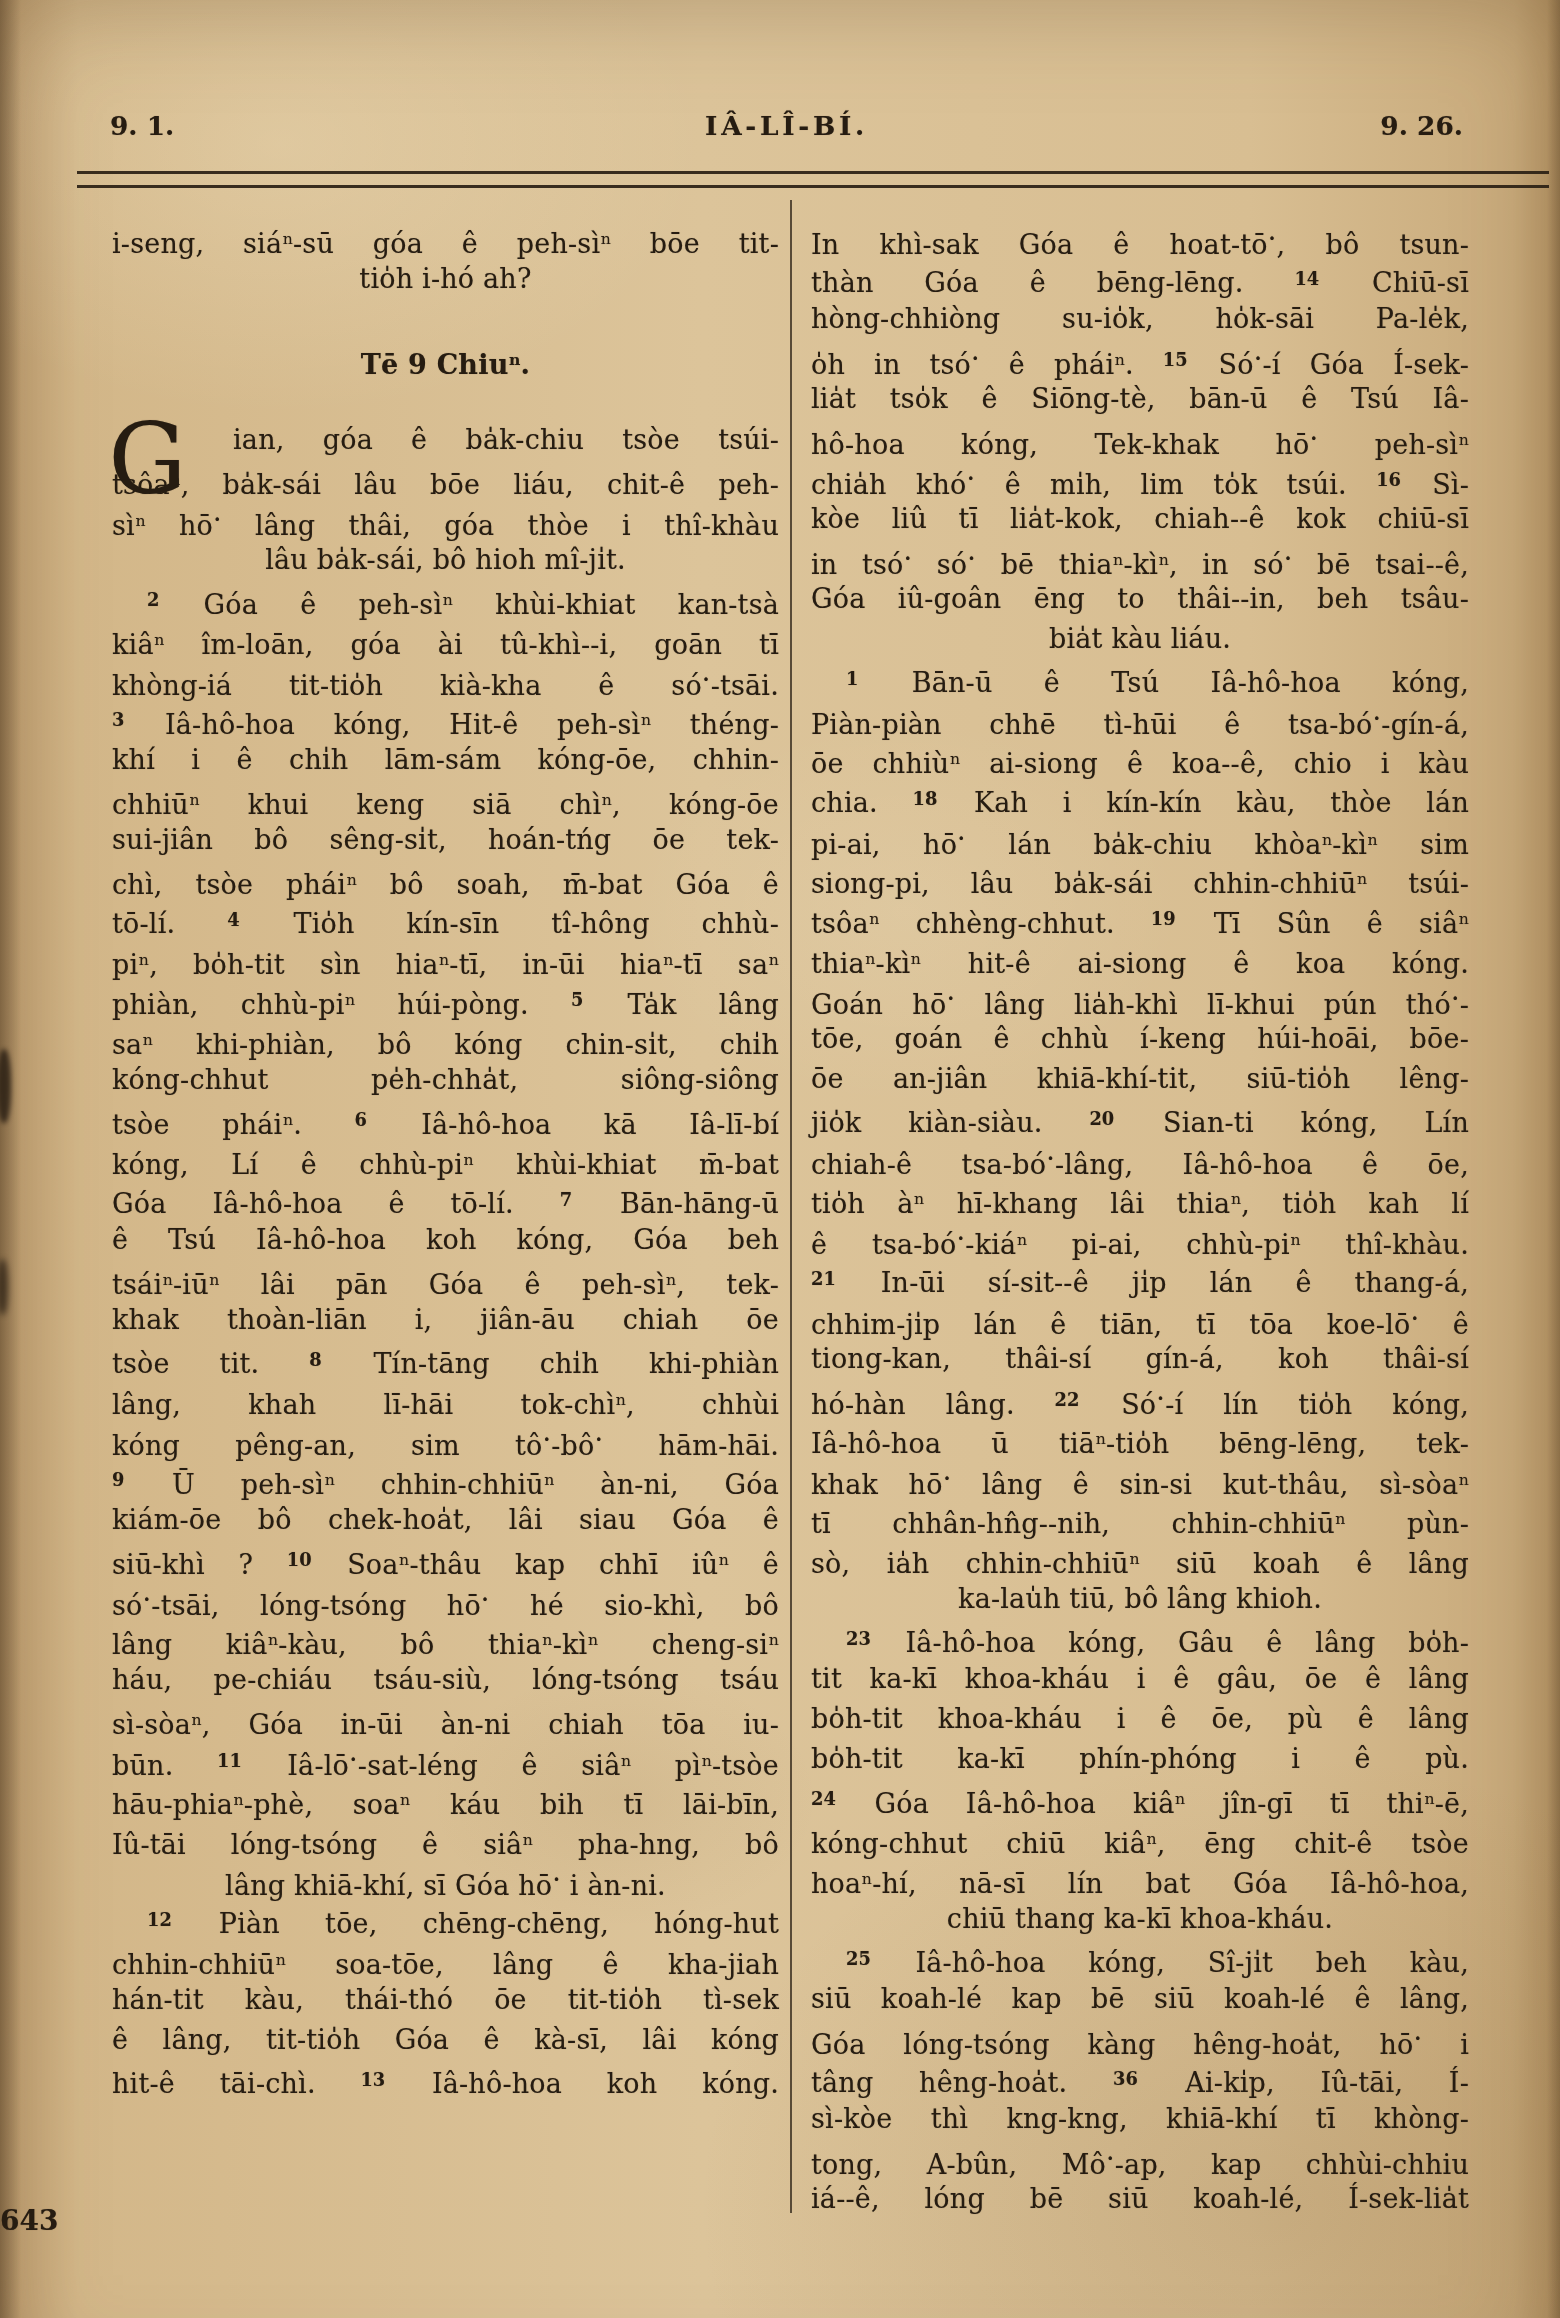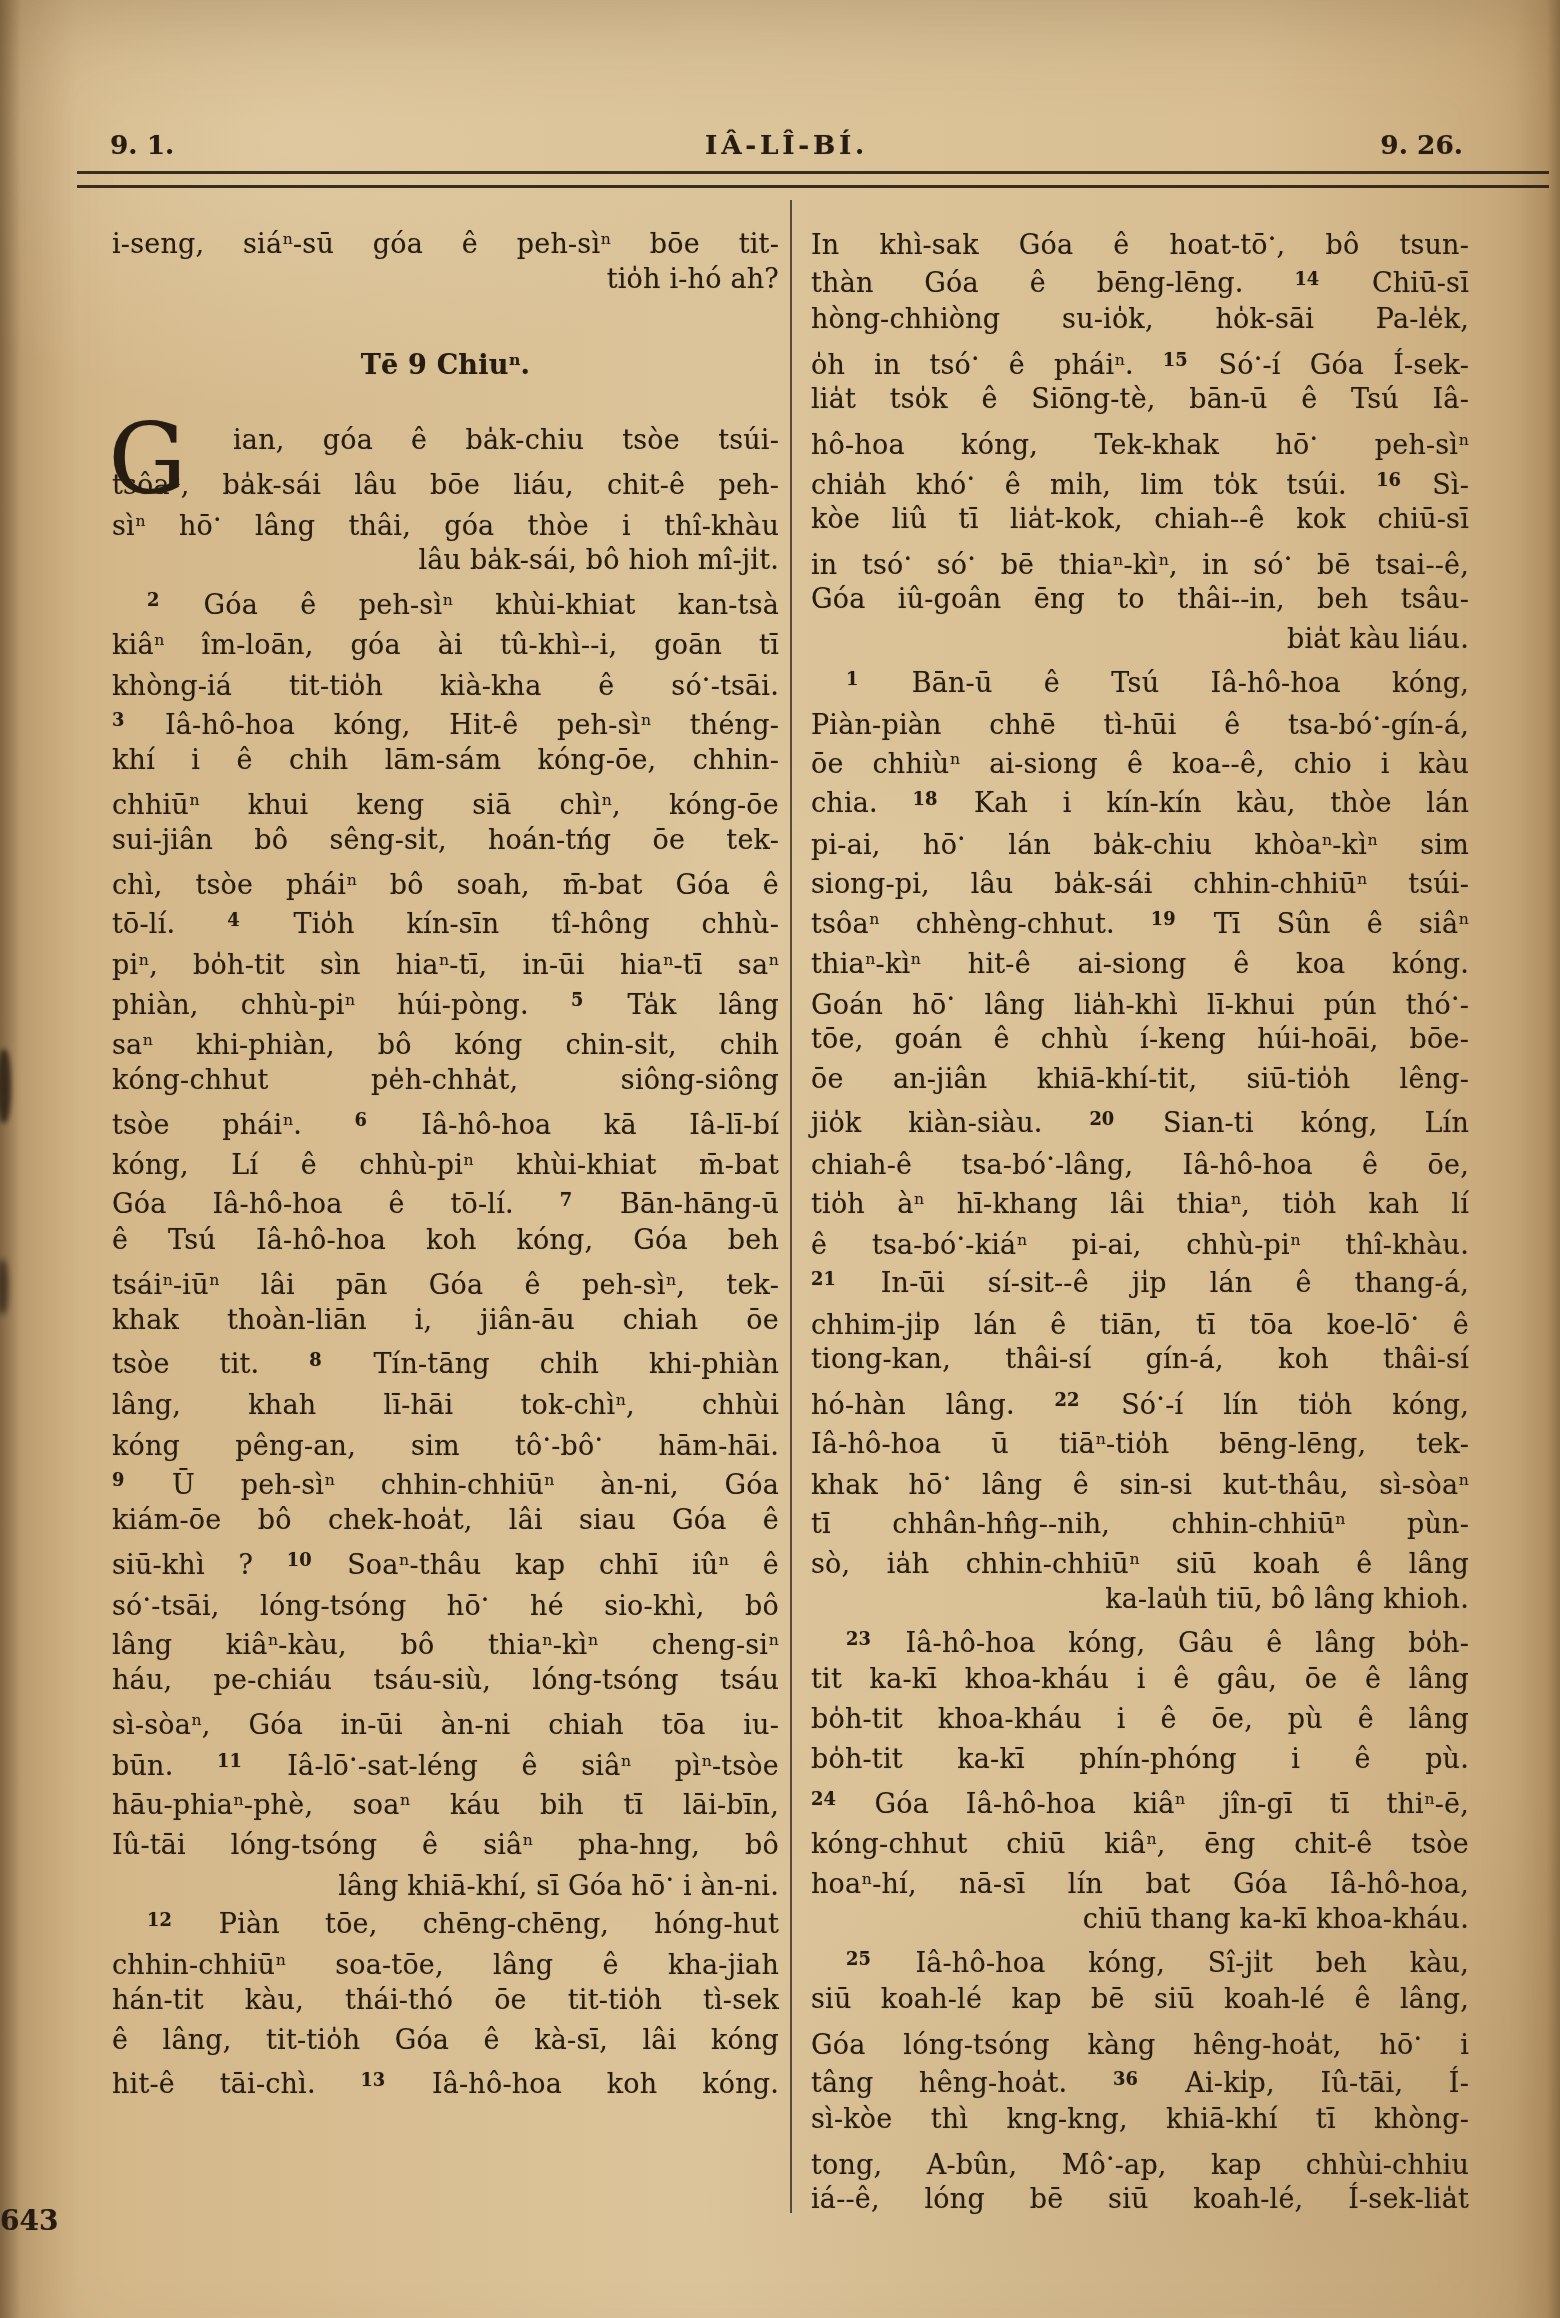--- a/index.html
+++ b/index.html
@@ -20,21 +20,21 @@
     background:
       radial-gradient(649px 417px at 18% 6%, rgba(255,246,218,.22), transparent 65%),
       radial-gradient(835px 649px at 82% 92%, rgba(118,84,40,.16), transparent 70%),
       radial-gradient(464px 325px at 58% 38%, rgba(255,250,230,.10), transparent 60%),
       radial-gradient(278px 185px at 40% 75%, rgba(120,90,45,.08), transparent 70%),
       linear-gradient(90deg,#c2a173 0%, #d3b789 5%, #dcc49a 45%, #d8be92 80%, #c9ab7c 97%, #b99868 100%),
       var(--paper);
     box-shadow: inset 0 0 102px rgba(92,64,28,.35);
   }
   .hdr{
-    position:absolute; top:119px; left:110px; width:1353px; height:56px;
+    position:absolute; top:100px; left:110px; width:1353px; height:56px;
     font-weight:bold; font-size:26.4px; line-height:51px;
     text-shadow:0 0 0.9px rgba(38,28,17,.4);
   }
   .hdr .ref-left{position:absolute;left:0;top:0;}
   .hdr .ref-right{position:absolute;right:0;top:0;}
   .hdr .title{position:absolute;left:0;top:0;width:100%;text-align:center;letter-spacing:3.7px;}
   .rule{
     position:absolute; top:171px; left:77px; width:1472px; height:11px;
     border-top:3.7px solid #2b2014; border-bottom:3.2px solid #2b2014;
     opacity:.92;
@@ -47,21 +47,21 @@
     position:absolute; top:207px;
     font-size:27px; letter-spacing:0.2px;
     text-shadow:0 0 0.9px rgba(38,28,17,.38);
     margin-top:12px;
   }
   #col-left{left:112px; width:667px;}
   #col-right{left:811px; width:658px;}
   .para{position:relative;}
   .line{height:40px; line-height:40px; white-space:normal;}
   .line.j{text-align:justify; text-align-last:justify;}
-  .line.e{text-align:right;}
+  .line.e{text-align:center;}
   .line.ind{text-indent:35px;}
   .line.dc1{padding-left:108px;}
   .line.dc2{padding-left:121px;}
   .chap{
     height:121px; line-height:121px; text-align:center;
     font-weight:bold; font-size:27px;
   }
   .dropcap{
     position:absolute; left:-3.7px; top:-7.4px;
     font-size:98px; line-height:93px; font-weight:normal;

